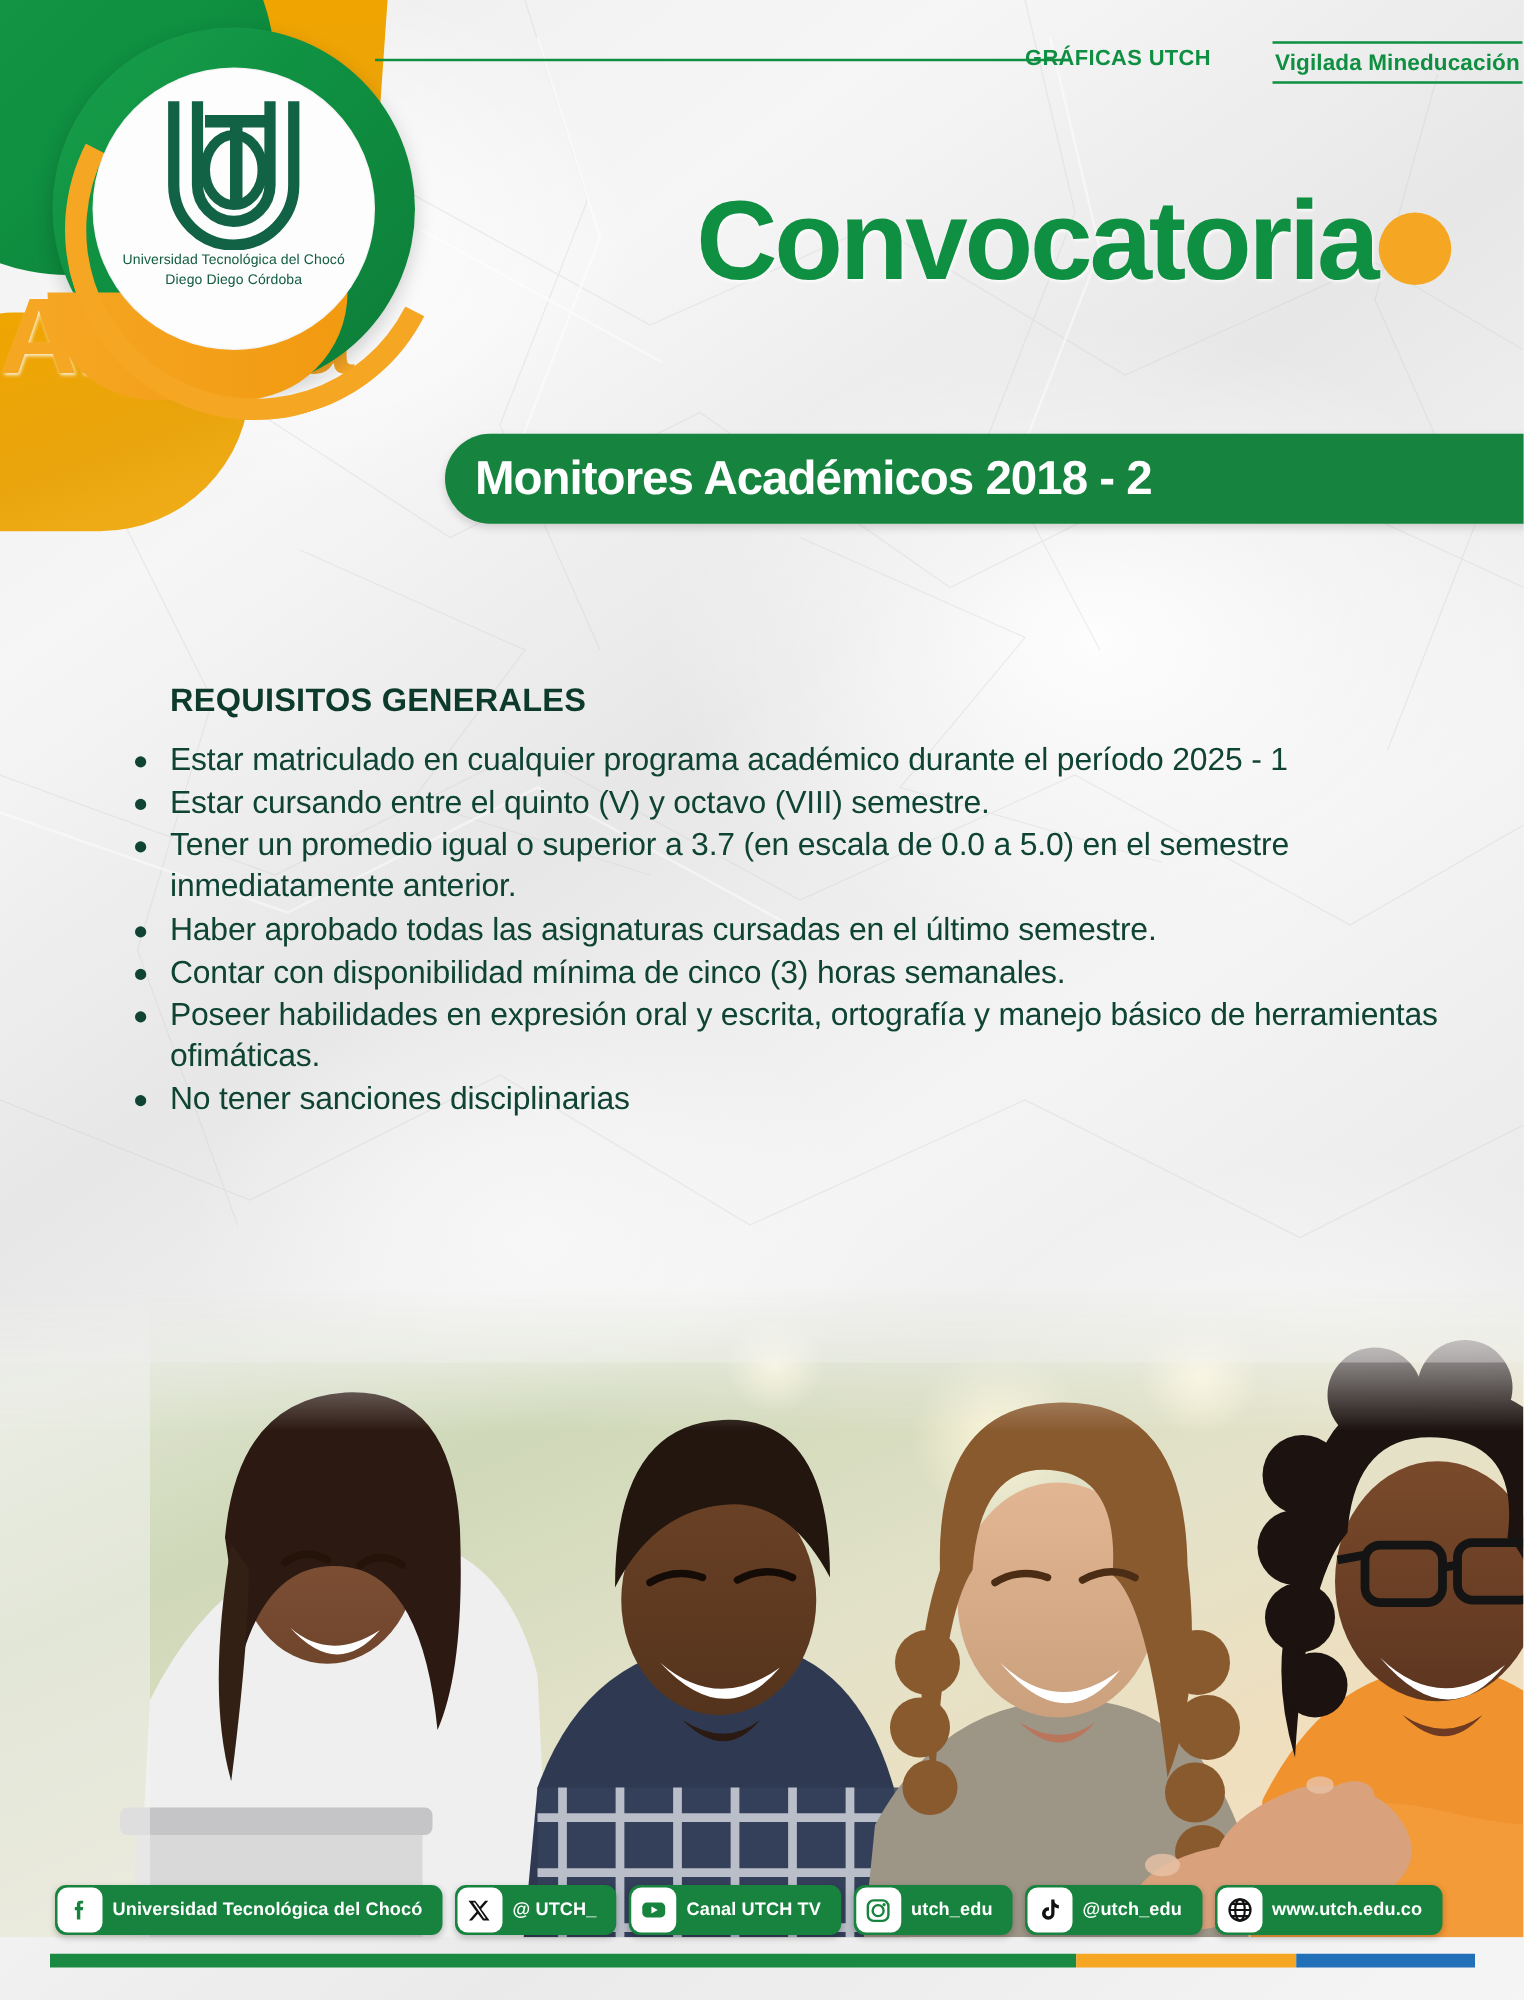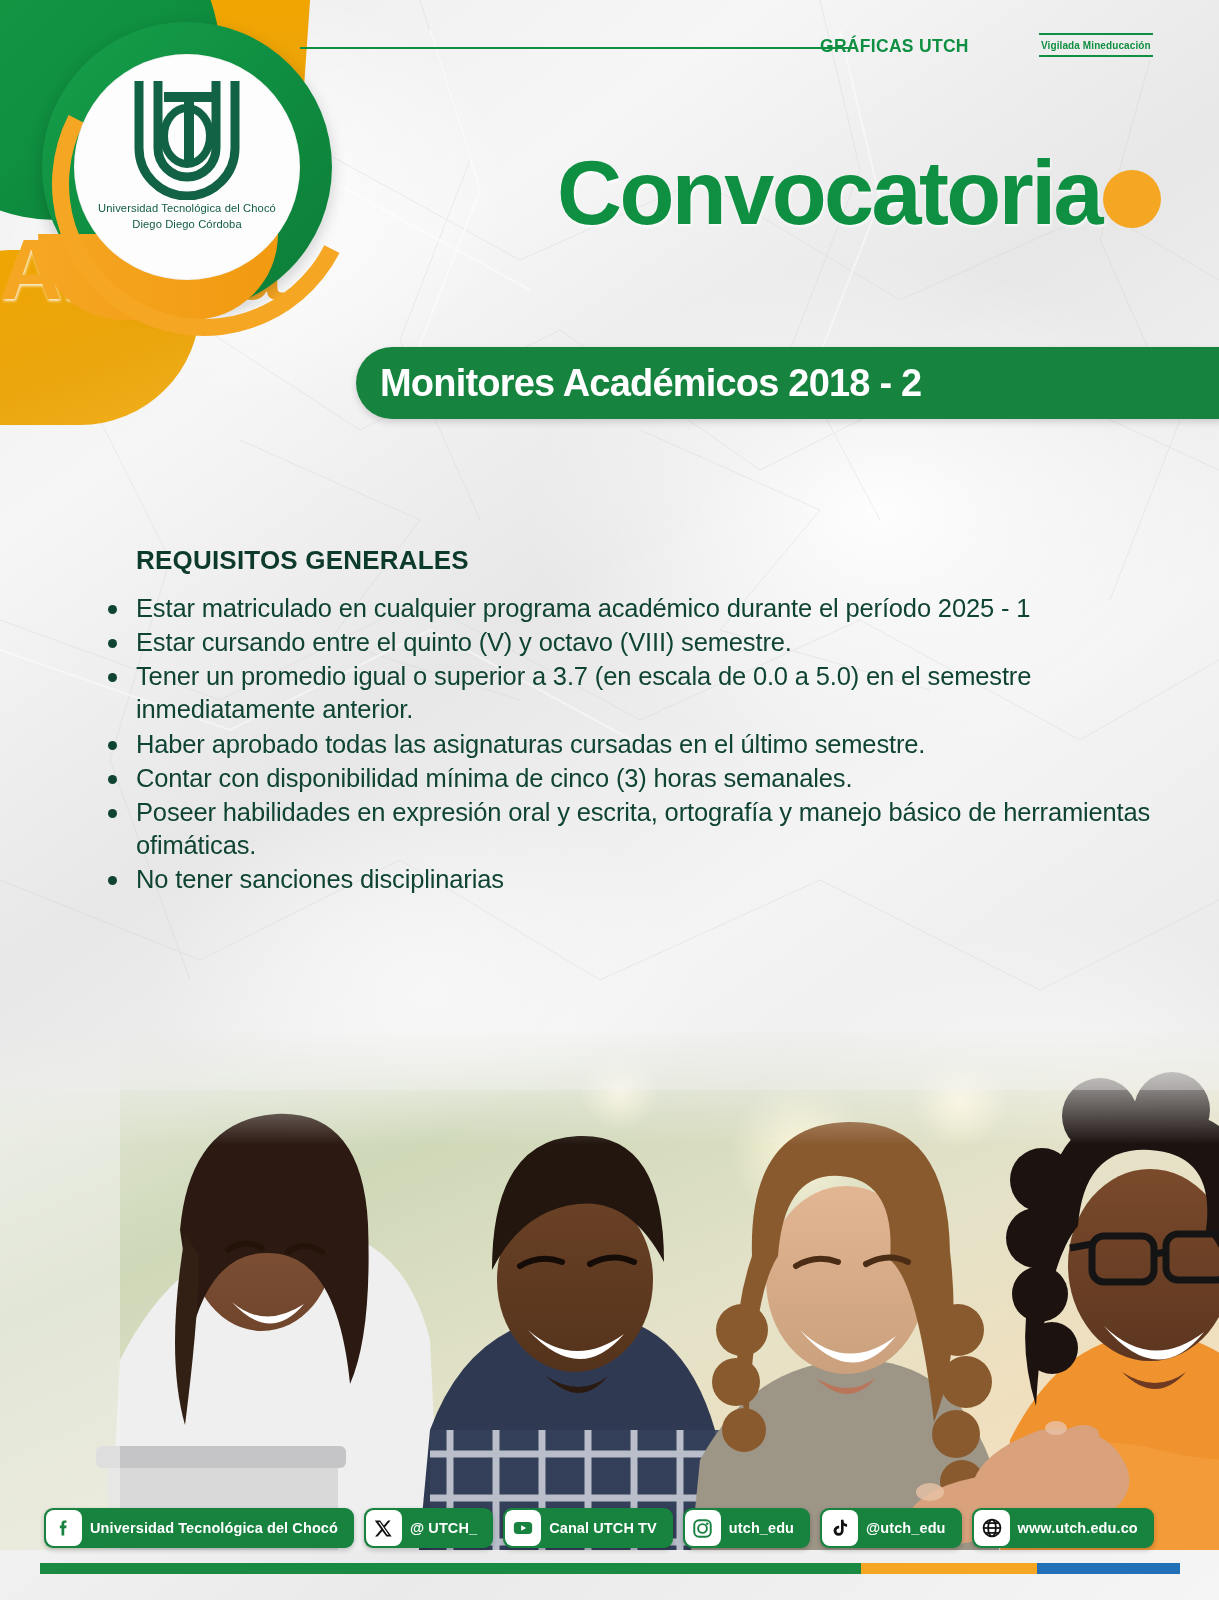--- a/index.html
+++ b/index.html
@@ -75,22 +75,22 @@
 
   
   .head-line{
     position:absolute;left:300px;top:47px;width:555px;height:2.4px;background:#0f8f41;z-index:5;
   }
   .head-graficas{
     position:absolute;left:820px;top:36px;z-index:5;
     color:#0f8f41;font-weight:bold;font-size:17.5px;letter-spacing:.3px;
   }
   .head-vigilada{
-    position:absolute;left:1039px;top:33px;z-index:5;
-    color:#0f8f41;font-weight:bold;font-size:10px;letter-spacing:.1px;
+    position:absolute;left:1018px;top:33px;z-index:5;
+    color:#0f8f41;font-weight:bold;font-size:18px;letter-spacing:.1px;
     padding:5px 2px 4px 2px;
     border-top:2.2px solid #0f8f41;border-bottom:2.2px solid #0f8f41;
   }
 
   
   .headline{position:absolute;left:0;top:150px;width:1219px;z-index:5;}
   .h-convocatoria{
     text-align:right;padding-right:118px;
     color:#0f8f41;font-weight:bold;font-size:90px;line-height:.96;
     letter-spacing:-2.6px;

